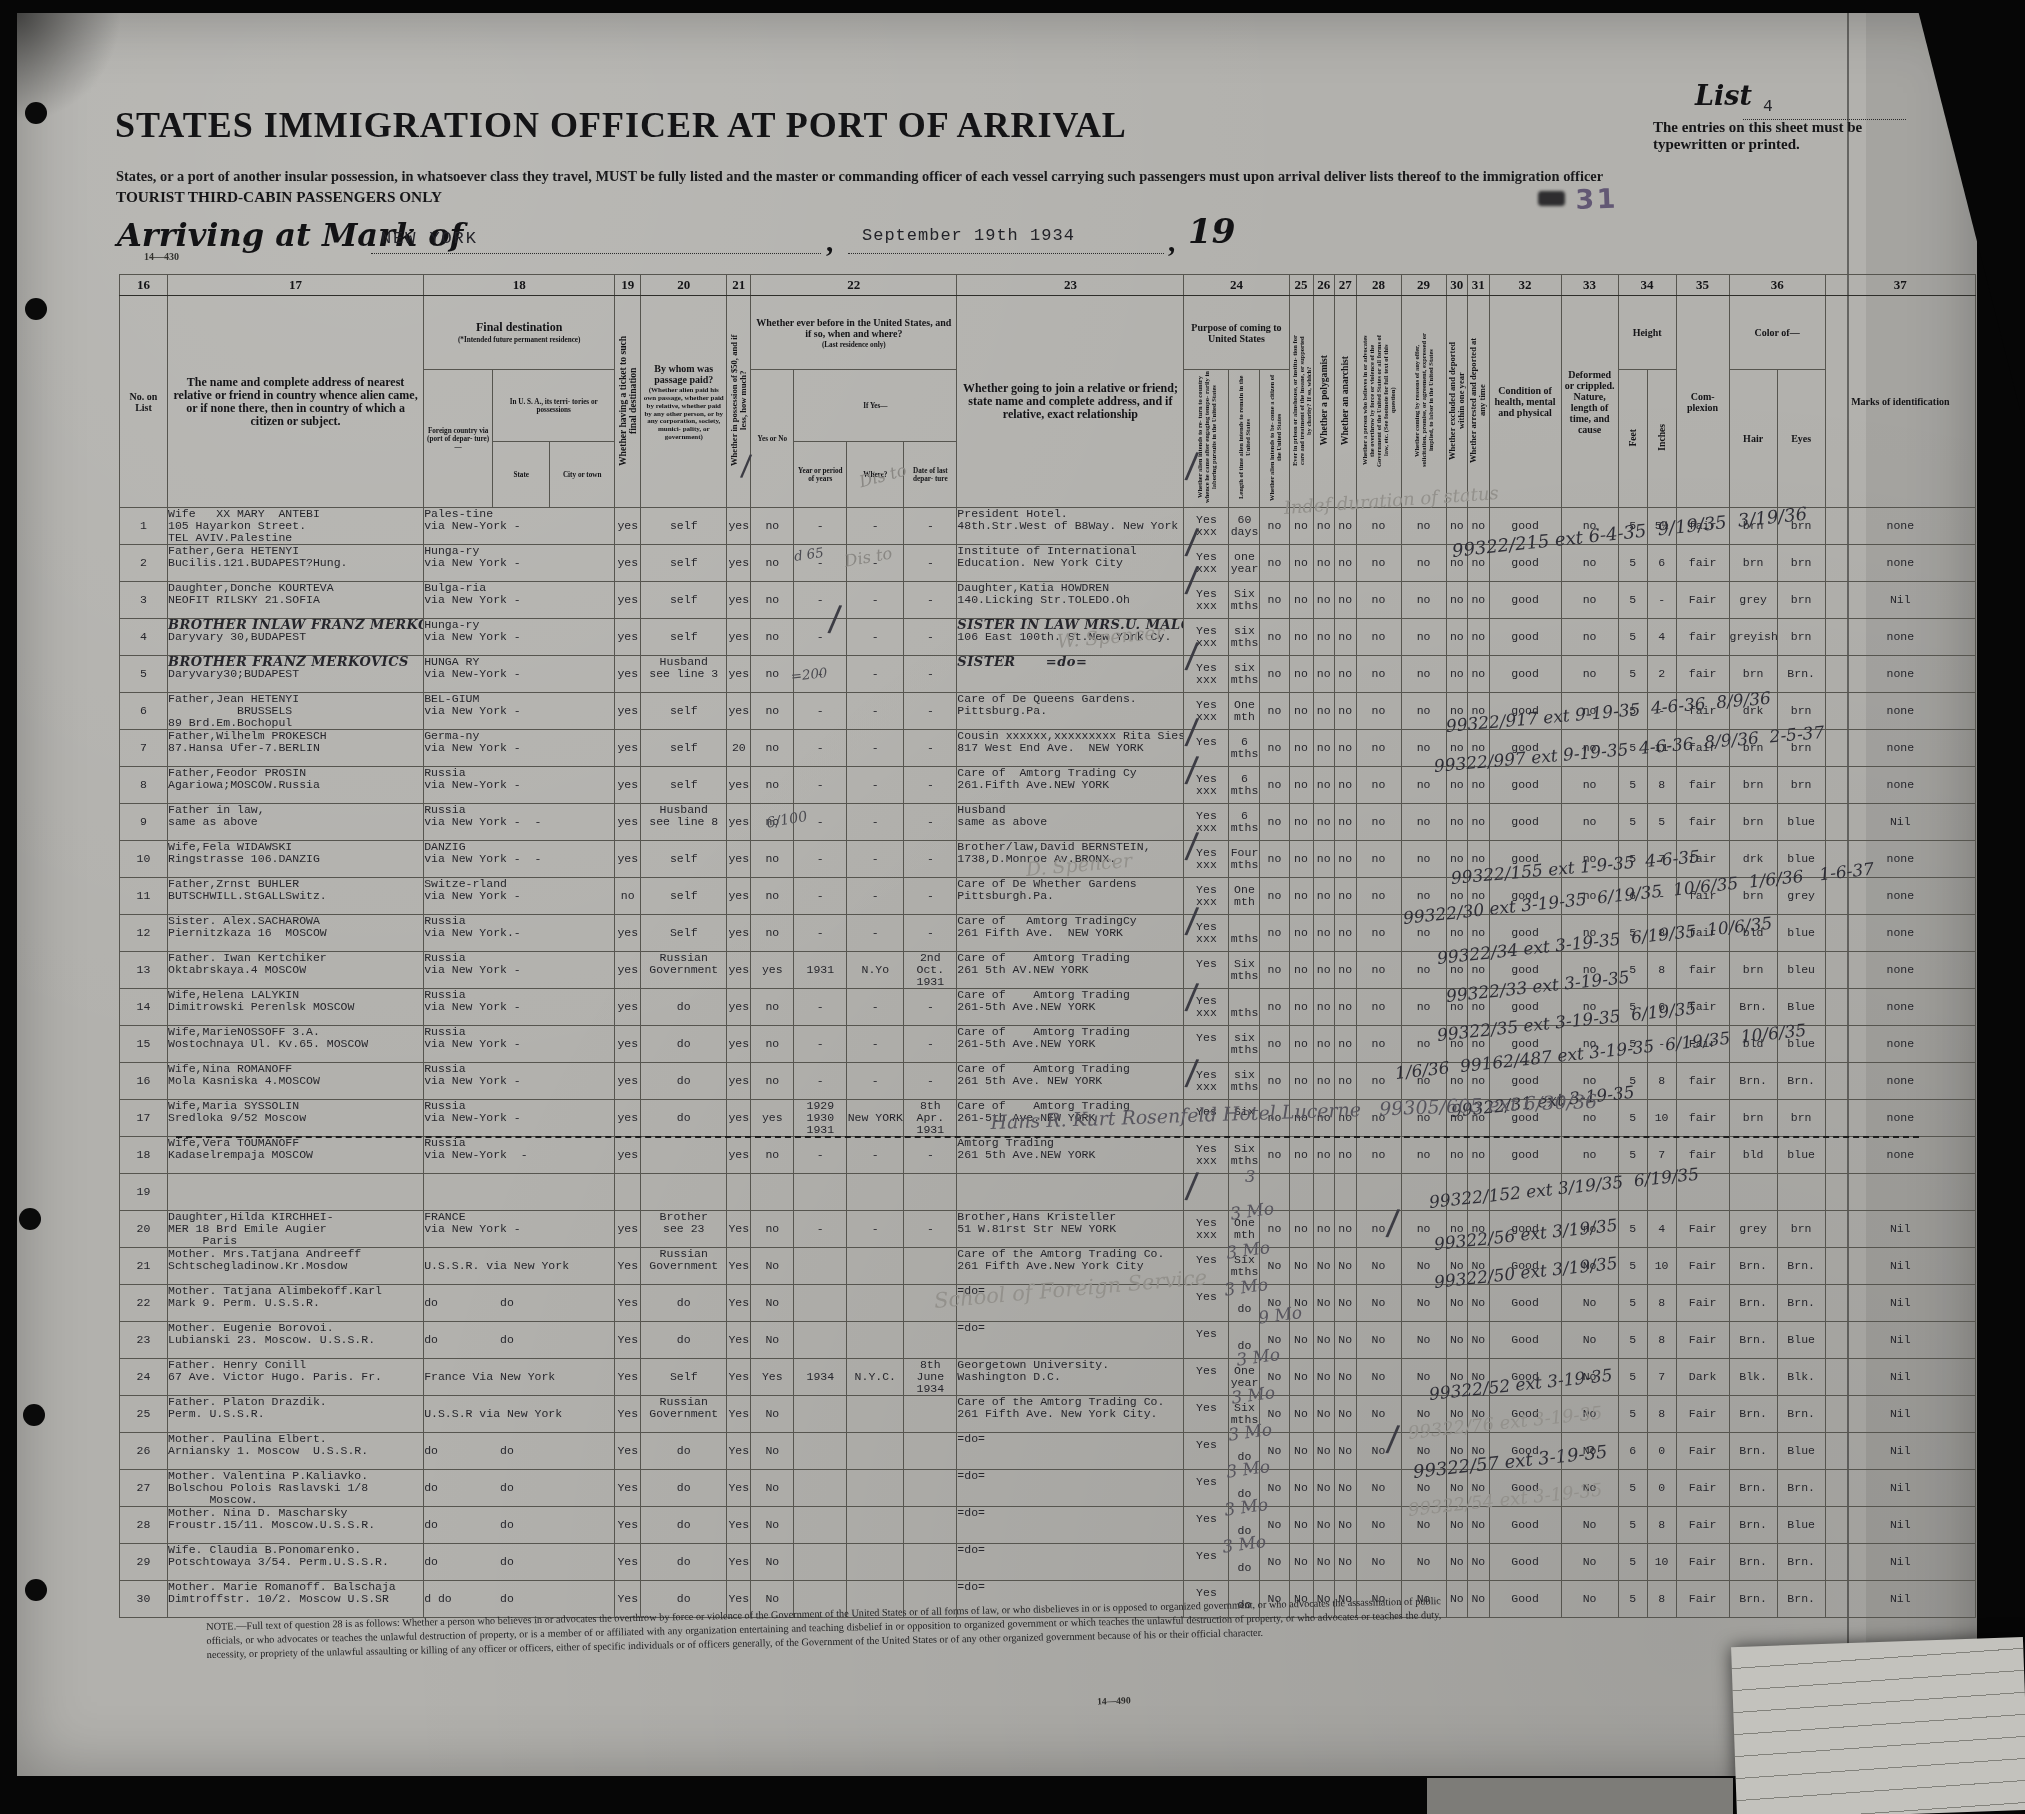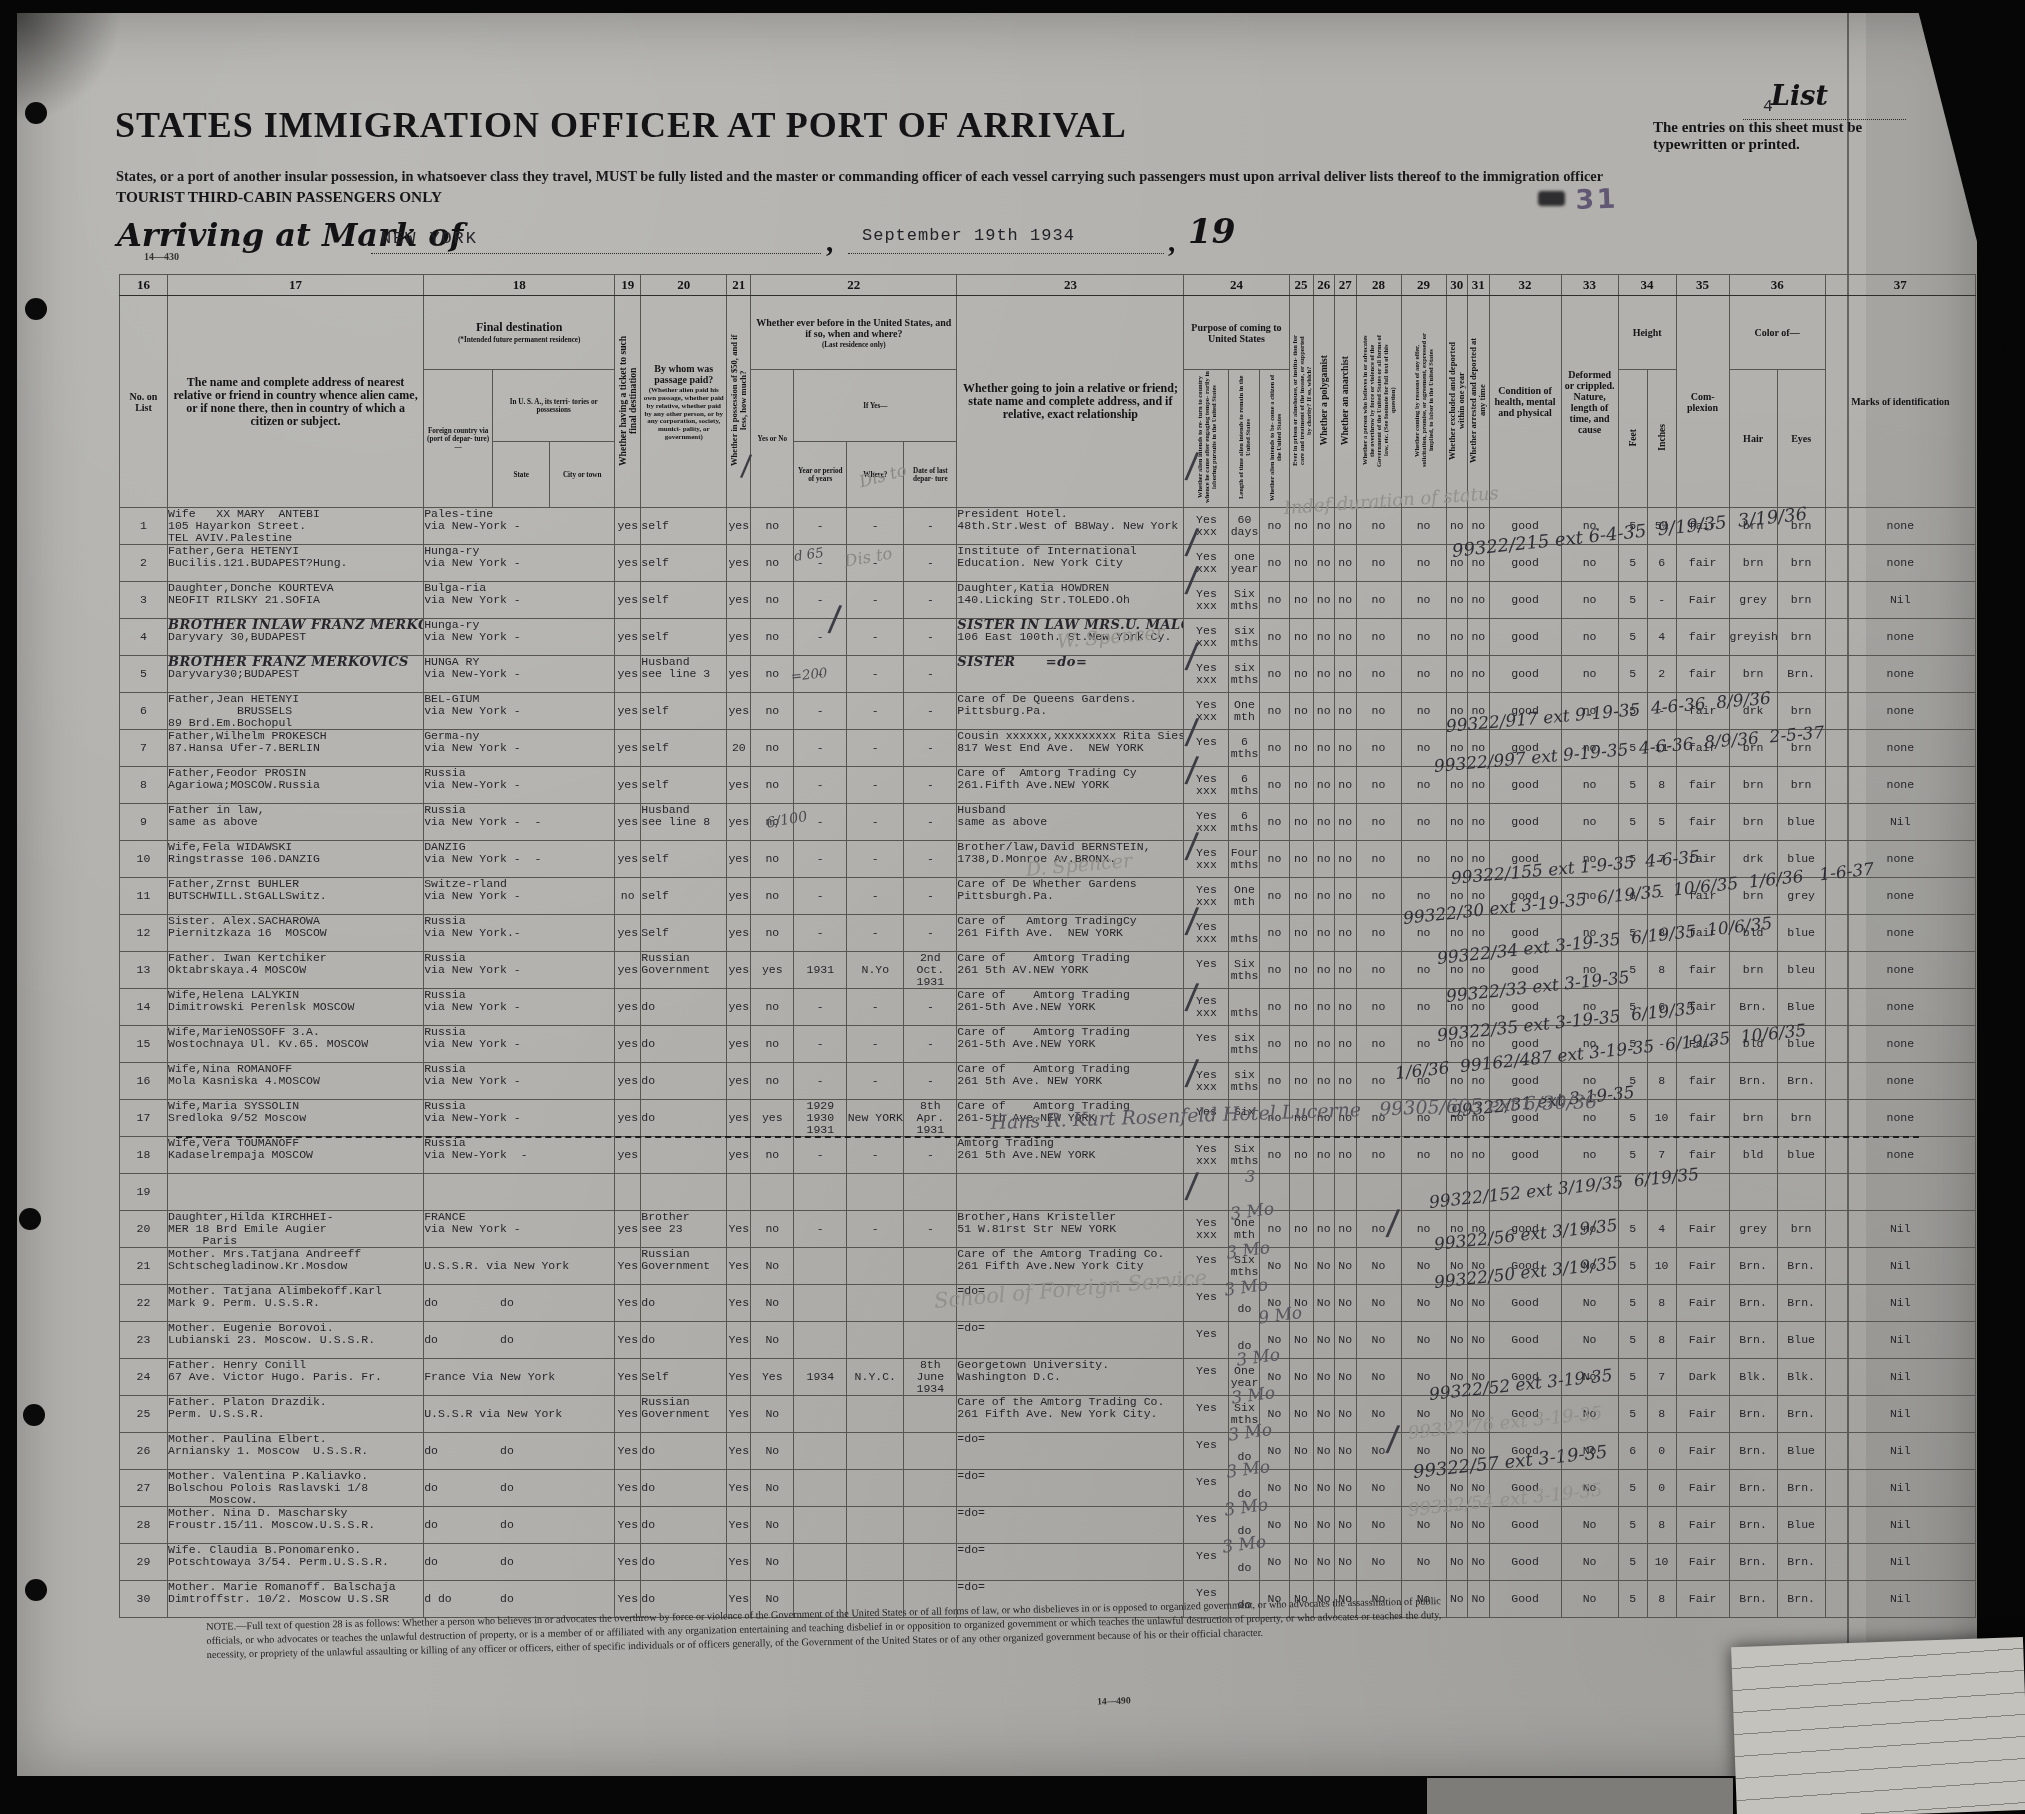--- a/index.html
+++ b/index.html
@@ -31,21 +31,21 @@
   .page-sub{left:116px;top:168px;width:1504px;font-size:14.4px;font-weight:700;color:#1a1a1c;line-height:16px;}
   .page-sub2{left:116px;top:188px;font-size:15.3px;font-weight:700;color:#151517;}
   .arriving{left:117px;top:216px;font-size:32px;font-weight:700;font-style:italic;color:#131315;
     font-family:"DejaVu Serif",serif;white-space:nowrap;}
   .port-val{left:381px;top:229px;font-size:17px;letter-spacing:1.9px;}
   .date-val{left:862px;top:226px;font-size:17px;letter-spacing:1px;}
   .year-19{left:1188px;top:211px;font-size:34px;font-weight:700;font-style:italic;font-family:"DejaVu Serif",serif;color:#131315;}
   .comma1{left:826px;top:225px;font-size:29px;font-weight:700;color:#131315;}
   .comma2{left:1168px;top:225px;font-size:29px;font-weight:700;color:#131315;}
   .dotline{position:absolute;border-bottom:1.9px dotted #2b2b2b;height:0;}
-  .list-label{left:1771px;top:80px;font-size:27px;font-weight:700;font-style:italic;font-family:"DejaVu Serif",serif;color:#131315;}
+  .list-label{left:1695px;top:80px;font-size:27px;font-weight:700;font-style:italic;font-family:"DejaVu Serif",serif;color:#131315;}
   .list-num{left:1763px;top:97px;font-size:16.3px;}
   .entries-note{left:1653px;top:119px;width:268px;font-size:15px;font-weight:700;line-height:17px;color:#151517;}
   .formnum-top{left:144px;top:251px;font-size:10px;font-weight:700;color:#33332f;}
   .footnote{left:206px;top:1620px;width:1235px;font-size:10.3px;line-height:14px;color:#222224;
     transform:rotate(-1.2deg);transform-origin:left top;text-align:justify;}
   .formnum-bot{left:1097px;top:1695px;font-size:9.6px;font-weight:700;color:#2c2c2a;transform:rotate(-2deg);}
 
   table.sheet{position:absolute;left:119px;top:274px;width:1857px;border-collapse:collapse;table-layout:fixed;
     color:#1d1d22;}
   .sheet th,.sheet td{border:0.5px solid #56554f;padding:0;overflow:hidden;}
@@ -60,21 +60,21 @@
     font-size:8.6px;line-height:9px;}
   .vert.small{font-size:6.5px;line-height:7px;}
   .vert.big{font-size:9.6px;line-height:10px;}
 
   .sheet tbody td{font-family:"Liberation Mono","DejaVu Sans Mono",monospace;font-size:11.5px;line-height:12px;
     vertical-align:top;color:#26262c;}
   .sheet tbody tr{height:37px;}
   .c-no{text-align:center;vertical-align:middle !important;font-size:12.5px;}
   .c-name{padding:0.5px 1.9px;}
   .c-country{padding:0.5px 1.9px;}
-  .c-paid{padding:0.5px 1.9px;text-align:left;}
+  .c-paid{padding:0.5px 1.9px;text-align:center;}
   .c-rel{padding:0.5px 2.9px;}
   .c-sm{text-align:center;vertical-align:middle !important;font-size:11px;}
   .l{white-space:pre;min-height:12px;}
   .hand{font-family:"DejaVu Serif",serif;font-style:italic;font-weight:700;font-size:13px;letter-spacing:0.5px;}
 
   #overlay{position:absolute;left:0;top:0;width:2025px;height:1814px;pointer-events:none;}
   .annot{position:absolute;font-family:"DejaVu Serif",serif;font-style:italic;font-weight:500;
     white-space:pre;transform-origin:left top;color:#2e2e36;}
   .annot.slash{font-family:"DejaVu Sans",sans-serif;font-style:normal;font-weight:400;}
   .annot.dash{border-top:2.4px dashed #1c1c1c;height:0;}

